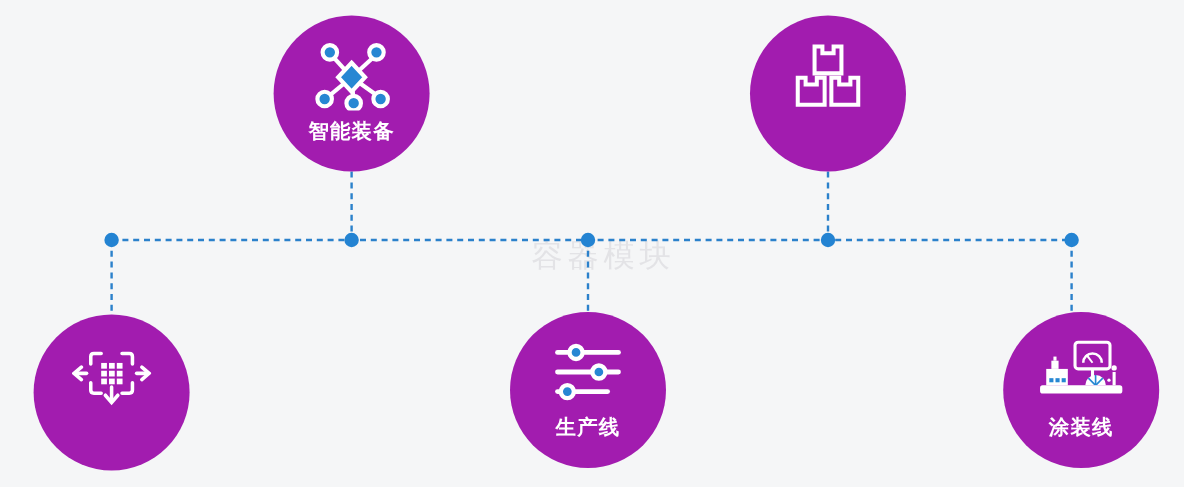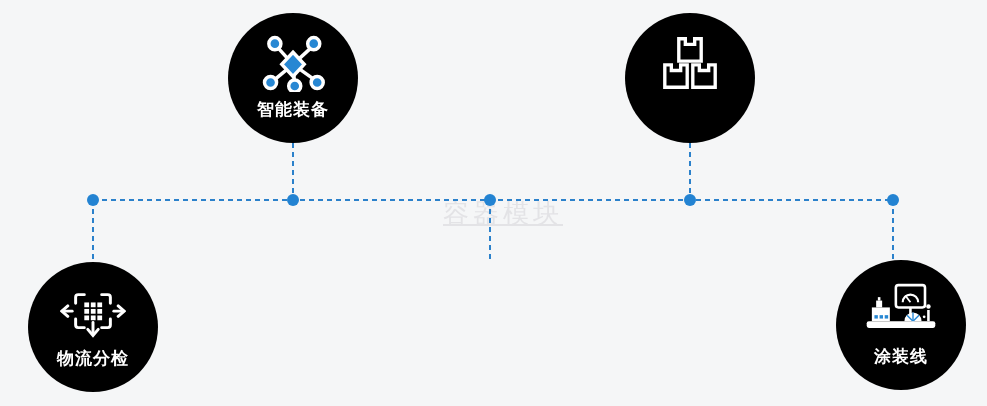--- a/index.html
+++ b/index.html
@@ -16,33 +16,32 @@
   }
   .watermark {
     position: absolute;
     left: 443px;
     top: 196px;
     font-size: 26px;
     letter-spacing: 4px;
     color: #e3e3e6;
     z-index: 0;
     user-select: none;
-    text-decoration: underline;
   }
   .connectors {
     position: absolute;
     left: 0; top: 0;
     z-index: 1;
   }
   .node {
     position: absolute;
     width: 130px;
     height: 130px;
     border-radius: 50%;
-    background: #000000;
+    background: #a21caf;
     z-index: 2;
     display: flex;
     flex-direction: column;
     align-items: center;
     box-sizing: border-box;
     padding-top: 21px;
     cursor: pointer;
   }
   .node .icon-box {
     height: 58px;
@@ -145,23 +144,39 @@
           <rect x="43" y="21" width="5.5" height="5.5"></rect>
           <rect x="28" y="28.5" width="5.5" height="5.5"></rect>
           <rect x="35.5" y="28.5" width="5.5" height="5.5"></rect>
           <rect x="43" y="28.5" width="5.5" height="5.5"></rect>
           <rect x="28" y="36" width="5.5" height="5.5"></rect>
           <rect x="35.5" y="36" width="5.5" height="5.5"></rect>
           <rect x="43" y="36" width="5.5" height="5.5"></rect>
         </g>
       </svg>
     </div>
-    <div class="label">物流分检</div>
-  </div>
-
+  </div>
+
+  <div class="node node-production">
+    <div class="icon-box">
+      <svg width="58" height="50" viewBox="0 0 64 52">
+        <g stroke="#ffffff" stroke-width="4.5" stroke-linecap="round">
+          <line x1="4" y1="8" x2="60" y2="8"></line>
+          <line x1="4" y1="26" x2="60" y2="26"></line>
+          <line x1="4" y1="44" x2="50" y2="44"></line>
+        </g>
+        <g fill="#2787d3" stroke="#ffffff" stroke-width="4">
+          <circle cx="21" cy="8" r="6"></circle>
+          <circle cx="42" cy="26" r="6"></circle>
+          <circle cx="13" cy="44" r="6"></circle>
+        </g>
+      </svg>
+    </div>
+    <div class="label">生产线</div>
+  </div>
 
   <div class="node node-painting">
     <div class="icon-box">
       <svg width="72" height="54" viewBox="0 0 84 62">
         <rect x="36" y="2" width="34" height="26" rx="3" fill="none" stroke="#ffffff" stroke-width="3"></rect>
         <path d="M 44 22 A 9 9 0 0 1 62 22" fill="none" stroke="#ffffff" stroke-width="2.5"></path>
         <line x1="53" y1="22" x2="47" y2="14" stroke="#ffffff" stroke-width="2"></line>
         <line x1="53" y1="28" x2="53" y2="38" stroke="#ffffff" stroke-width="3"></line>
         <rect x="13" y="20" width="7" height="8" fill="#ffffff"></rect>
         <rect x="15" y="16" width="3" height="4" fill="#ffffff"></rect>

